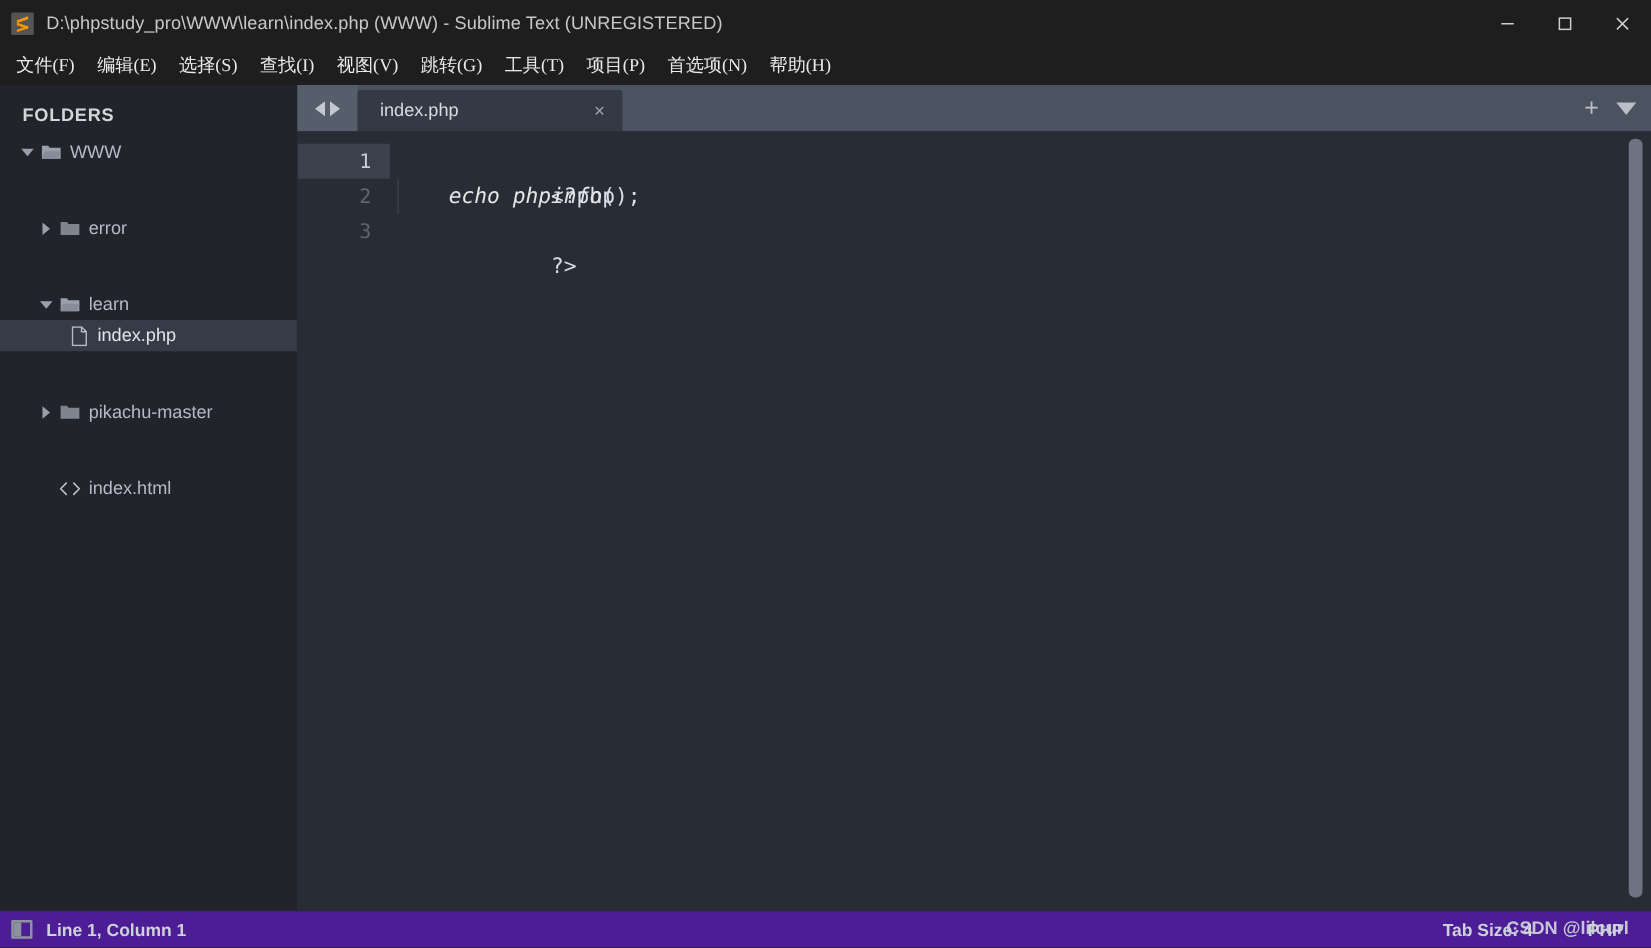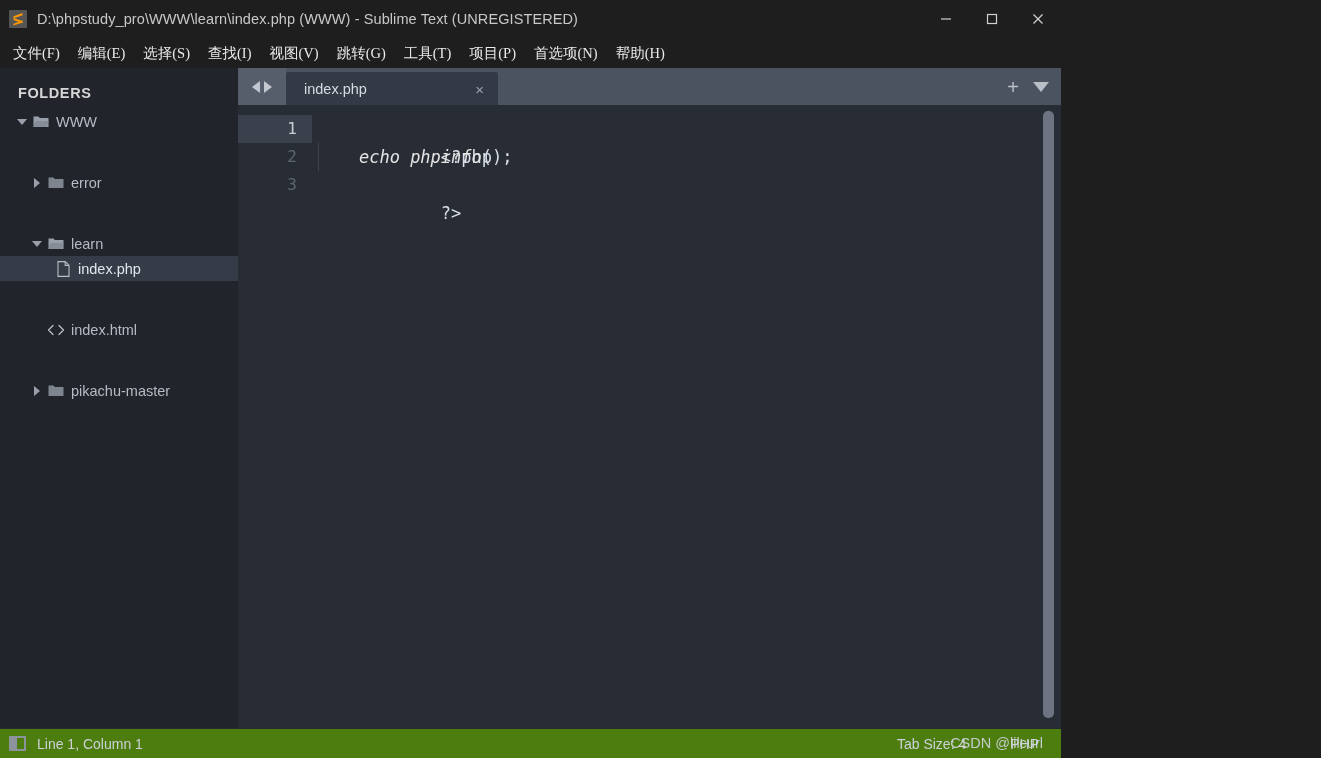--- a/index.html
+++ b/index.html
@@ -2,21 +2,21 @@
 <html><head>
 <meta charset="utf-8">
 <style>
   * { box-sizing: border-box; margin: 0; padding: 0; }
   html, body {
     width: 1321px; height: 758px;
     background: #1e1e1e;
     font-family: "Liberation Sans", sans-serif;
     overflow: hidden;
   }
-  .app { position: relative; width: 1061px; height: 758px; display: flex; flex-direction: column; background: #282c34; }
+  .app { position: relative; width: 1321px; height: 758px; display: flex; flex-direction: column; background: #282c34; }
 
   
   .titlebar {
     height: 38px; background: #1e1e1e; display: flex; align-items: center;
     flex: 0 0 38px; position: relative;
   }
   .app-logo {
     width: 18px; height: 18px; margin-left: 9px; margin-right: 10px;
     background: #555; display: flex; align-items: center; justify-content: center;
     flex: 0 0 18px; border-radius: 1px;
@@ -112,22 +112,22 @@
   .indent-guide {
     position: absolute; left: 6px; top: 38px; width: 1px; height: 28px; background: #3d424c;
   }
   .vscroll {
     position: absolute; right: 7px; top: 6px; width: 11px; bottom: 10px;
     background: #6d7380; border-radius: 5px;
   }
 
   
   .statusbar {
-    height: 30px; flex: 0 0 30px; background: #4d7c0f; display: flex; align-items: center;
-    position: relative; border-top: 1px solid #262a31;
+    height: 30px; flex: 0 0 30px; background: #4c1d95; display: flex; align-items: center;
+    position: relative; border-top: 1px solid #262a31; font-weight: bold;
   }
   .status-left { display: flex; align-items: center; padding-left: 9px; gap: 11px; }
   .sb-toggle {
     width: 17px; height: 15px; border: 2px solid #8d939d; display: flex; border-radius: 1px;
   }
   .sb-toggle .pane { width: 6px; background: #8d939d; }
   .status-text { color: #cdd2d9; font-size: 14px; }
   .status-right {
     position: absolute; right: 0; top: 0; height: 30px; display: flex; align-items: center; gap: 0;
   }
@@ -233,39 +233,39 @@
           <svg width="13" height="16" viewBox="0 0 13 16">
               <path d="M1 0.6h7.2L12 4.2V15.4H1z" fill="none" stroke="#b9bec7" stroke-width="1.1"></path>
               <path d="M8.2 0.8v3.6H11.8" fill="none" stroke="#b9bec7" stroke-width="1.1"></path>
             </svg>
         </span>
         <span class="tree-label">index.php</span>
       </div>
 
 
       <div class="tree-row lvl1">
-        <span class="tw"></span>
-        <span class="ico">
-          <svg width="18" height="12" viewBox="0 0 18 12">
-              <path d="M6 1.5L1.5 6 6 10.5M12 1.5L16.5 6 12 10.5" fill="none" stroke="#b9bec7" stroke-width="1.3" stroke-linecap="round" stroke-linejoin="round"></path>
-            </svg>
-        </span>
-        <span class="tree-label">index.html</span>
-      </div>
-
-      <div class="tree-row lvl1">
         <span class="tw">
             <span class="arrow-right"></span>
           </span>
         <span class="ico">
           <svg width="16" height="13" viewBox="0 0 16 13">
               <path d="M0.5 12V1.5h5l1.3 1.6H15.5V12z" fill="#7f858f"></path>
             </svg>
         </span>
         <span class="tree-label">pikachu-master</span>
+      </div>
+
+      <div class="tree-row lvl1">
+        <span class="tw"></span>
+        <span class="ico">
+          <svg width="18" height="12" viewBox="0 0 18 12">
+              <path d="M6 1.5L1.5 6 6 10.5M12 1.5L16.5 6 12 10.5" fill="none" stroke="#b9bec7" stroke-width="1.3" stroke-linecap="round" stroke-linejoin="round"></path>
+            </svg>
+        </span>
+        <span class="tree-label">index.html</span>
       </div>
     </div>
 
     <div class="editor-pane">
 
       <div class="tabbar">
         <div class="tab-nav">
           <span class="nav-left"></span>
           <span class="nav-right"></span>
         </div>

